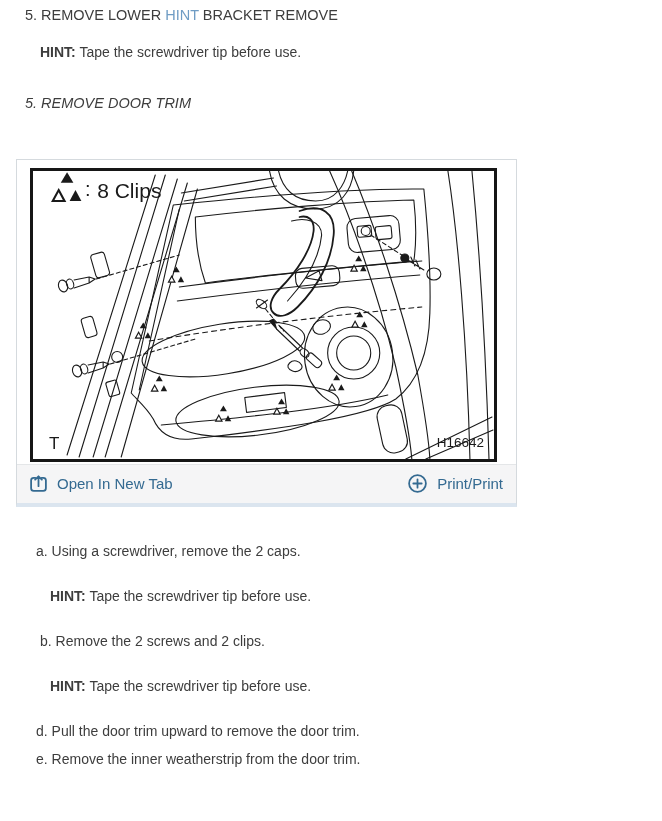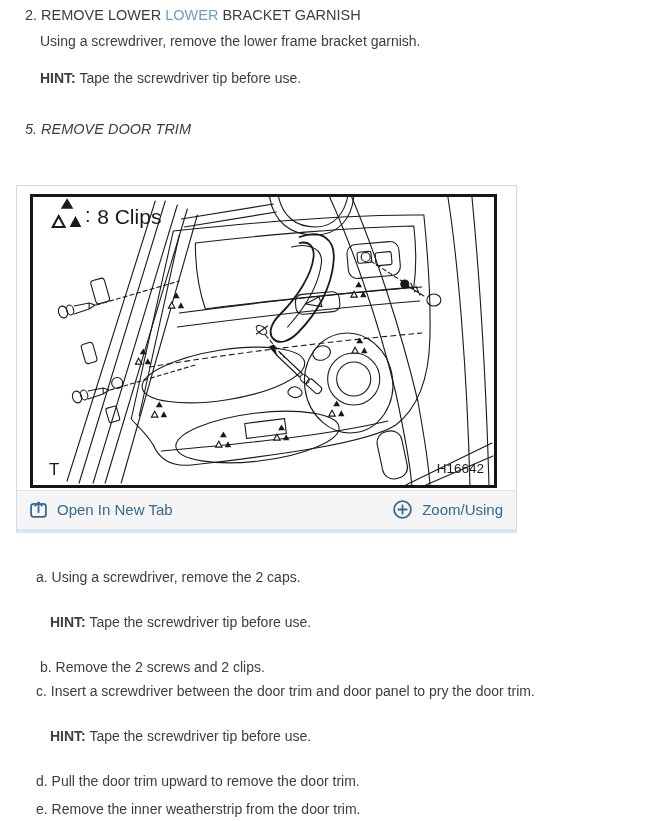--- a/index.html
+++ b/index.html
@@ -43,23 +43,22 @@
   .sub-d{margin:29px 0 12px 36px;}
   .sub-e{margin:8px 12px 0 36px;}
 
   .diagram text{font-family:"Liberation Sans",sans-serif;fill:var(--ink);}
 </style>
 </head>
 <body>
 
 <div class="page">
 
-  <p class="block t4"><span>2. REMOVE LOWER </span><a class="inline-link">LOWER</a><span> BRACKET GARNISH</span></p>
-
-  <p class="block body4">Using a screwdriver, remove the lower frame bracket garnish.</p>
+  <p class="block t4"><span>5. REMOVE LOWER </span><a class="inline-link">HINT</a><span> BRACKET REMOVE</span></p>
+
 
   <p class="block hint hint-top"><span class="hint-label">HINT:</span><span> Tape the screwdriver tip before use.</span></p>
 
   <p class="block t5">5. REMOVE DOOR TRIM</p>
 
   <div class="figure">
     <div class="imgwrap">
       <div class="frame">
         <svg class="diagram" viewBox="0 0 460 288" preserveAspectRatio="none">
           <defs>
@@ -188,32 +187,31 @@
           <path d="M6,3.6 H4.5 Q2,3.6 2,6 V13.5 Q2,16 4.5,16 H13.5 Q16,16 16,13.5 V6 Q16,3.6 13.5,3.6 H12" fill="none" stroke="currentColor" stroke-width="1.7" stroke-linecap="round"></path>
           <path d="M9,11.5 V2.2 M5.8,5.4 L9,2.2 L12.2,5.4" fill="none" stroke="currentColor" stroke-width="1.7" stroke-linecap="round" stroke-linejoin="round"></path>
         </svg>
         <span>Open In New Tab</span>
       </span>
       <span class="tool">
         <svg width="21" height="21" viewBox="0 0 20 20">
           <circle cx="10" cy="10" r="8" fill="none" stroke="currentColor" stroke-width="1.7"></circle>
           <path d="M10,6 V14 M6,10 H14" stroke="currentColor" stroke-width="1.7" stroke-linecap="round"></path>
         </svg>
-        <span>Zoom/Using</span>
+        <span>Print/Print</span>
       </span>
     </div>
   </div>
 
   <p class="block sub-a"><span>a.</span><span> Using a screwdriver, remove the 2 caps.</span></p>
 
   <p class="block hint sub-hint1"><span class="hint-label">HINT:</span><span> Tape the screwdriver tip before use.</span></p>
 
   <p class="block sub-b"><span>b.</span><span> Remove the 2 screws and 2 clips.</span></p>
 
-  <p class="block sub-c"><span>c.</span><span> Insert a screwdriver between the door trim and door panel to pry the door trim.</span></p>
 
   <p class="block hint sub-hint2"><span class="hint-label">HINT:</span><span> Tape the screwdriver tip before use.</span></p>
 
   <p class="block sub-d"><span>d.</span><span> Pull the door trim upward to remove the door trim.</span></p>
 
   <p class="block sub-e"><span>e.</span><span> Remove the inner weatherstrip from the door trim.</span></p>
 
 </div>
 
 </body></html>

